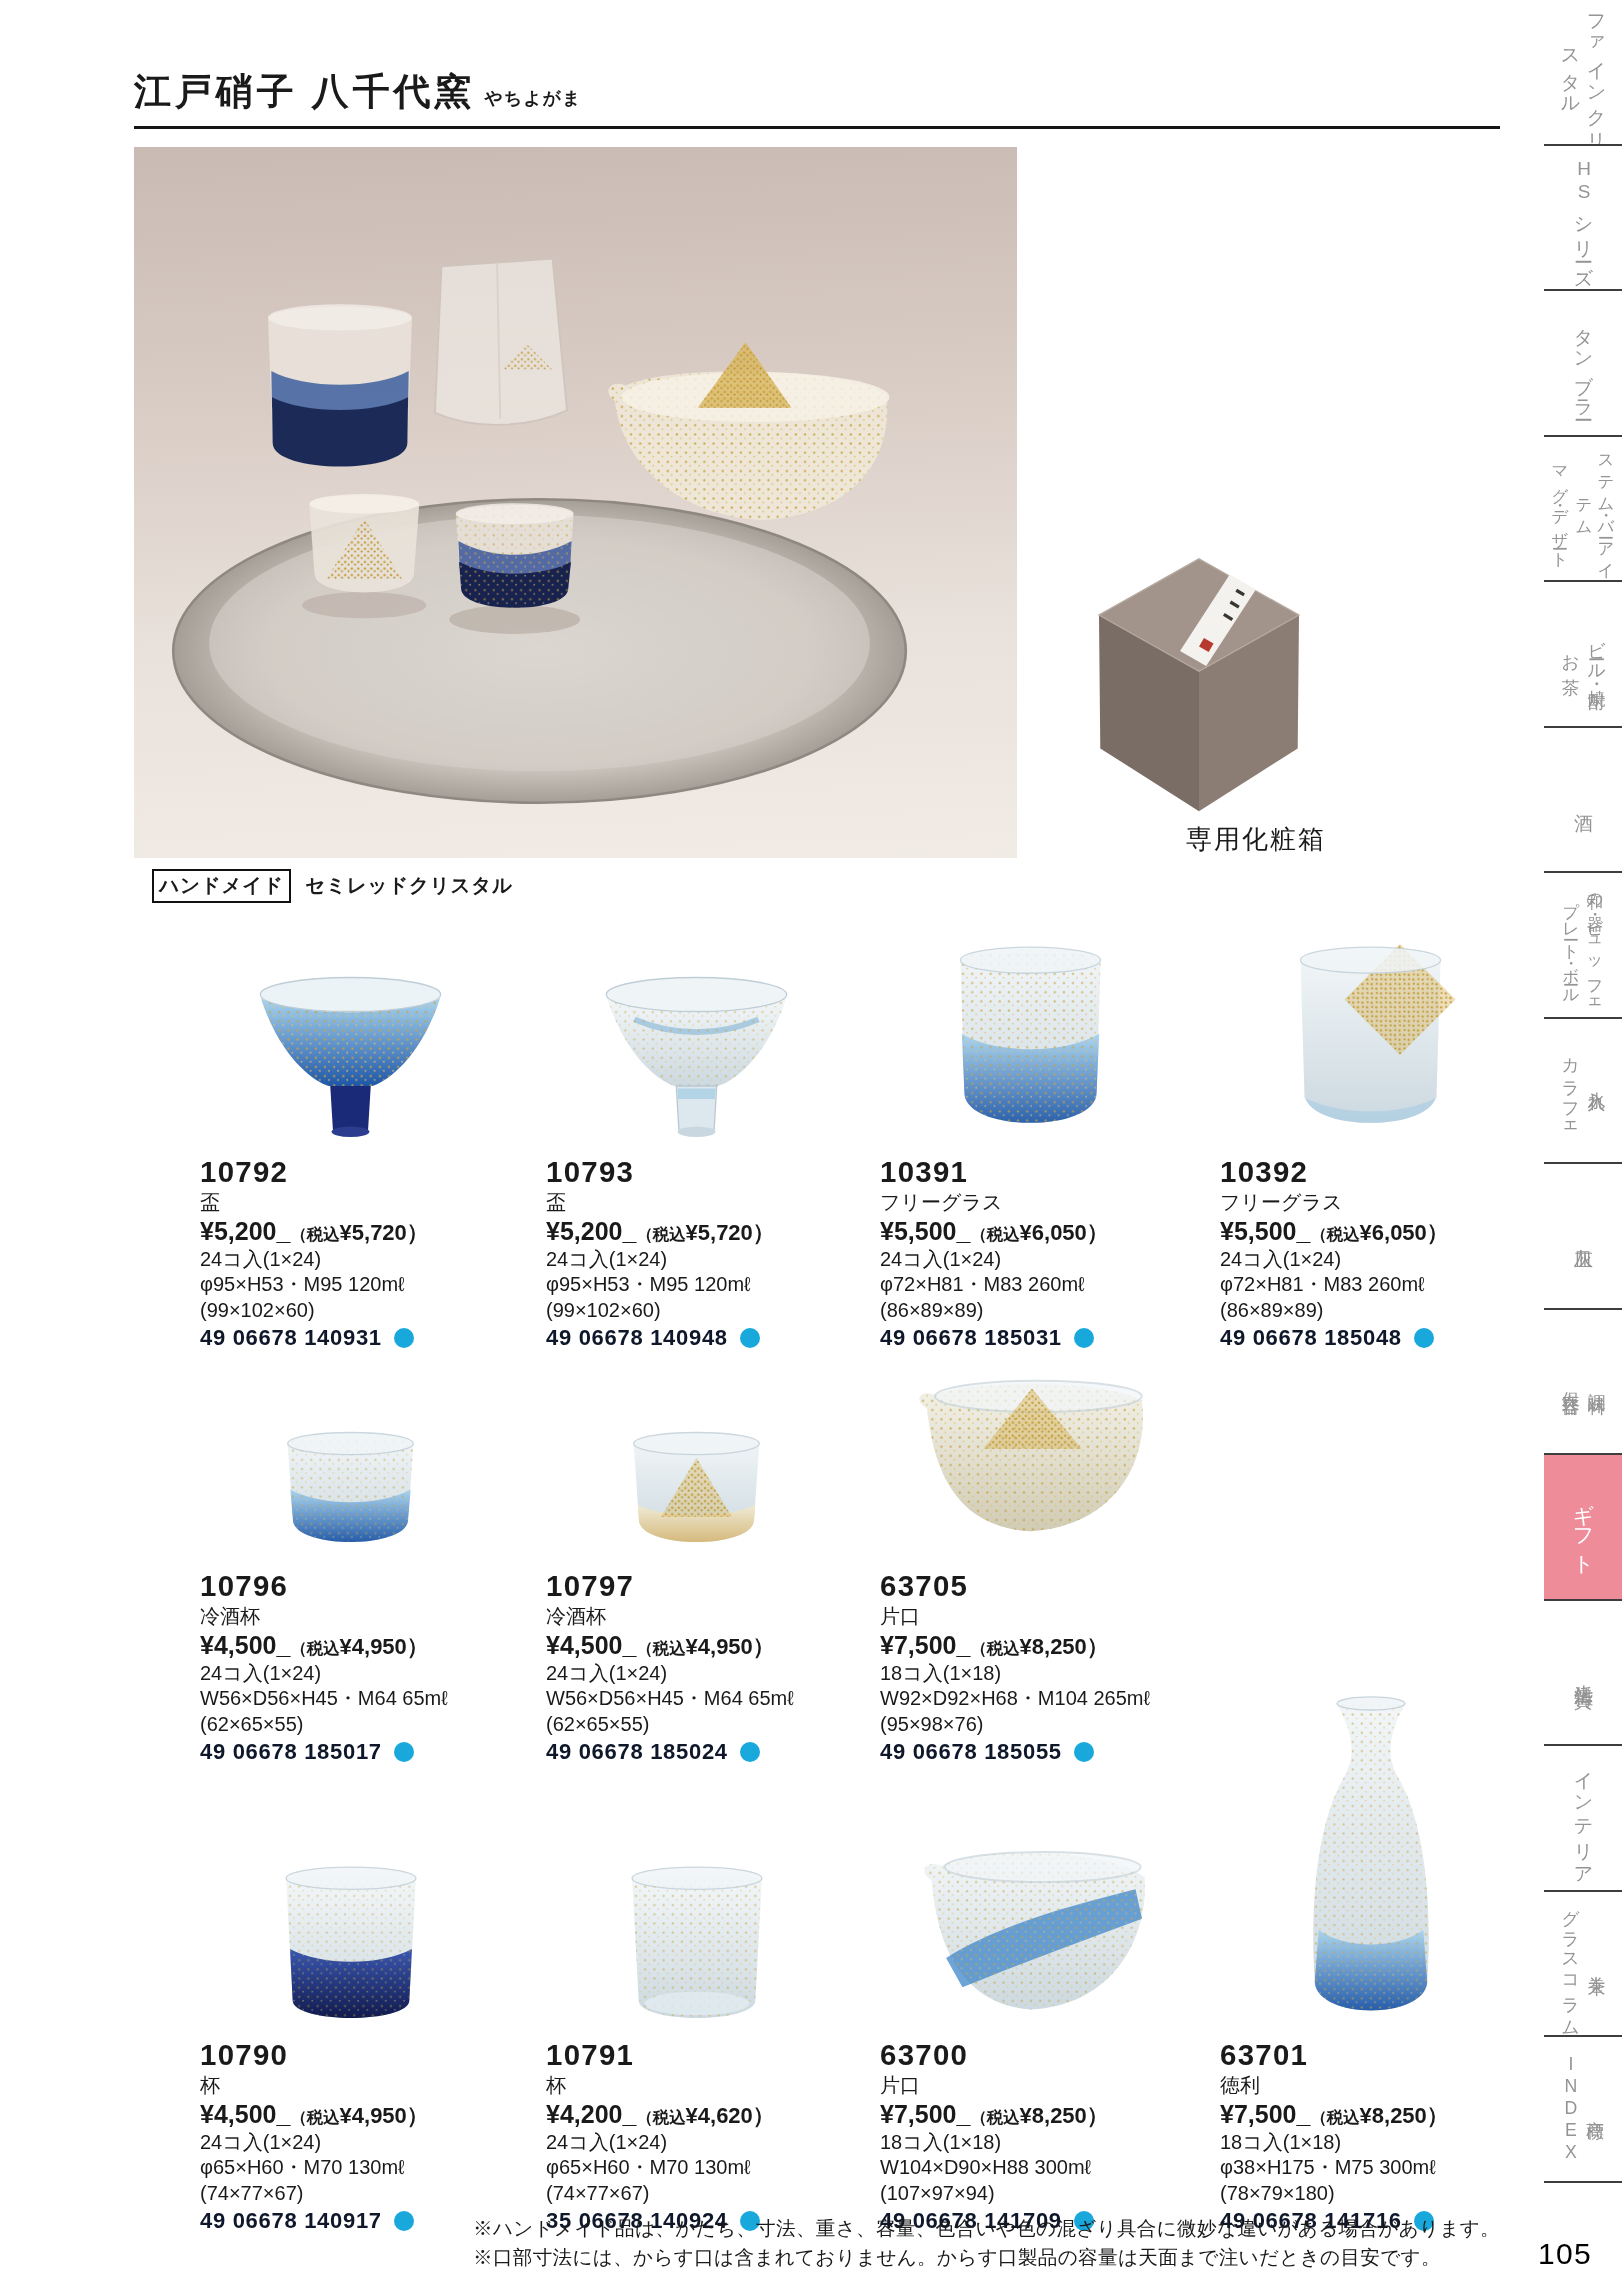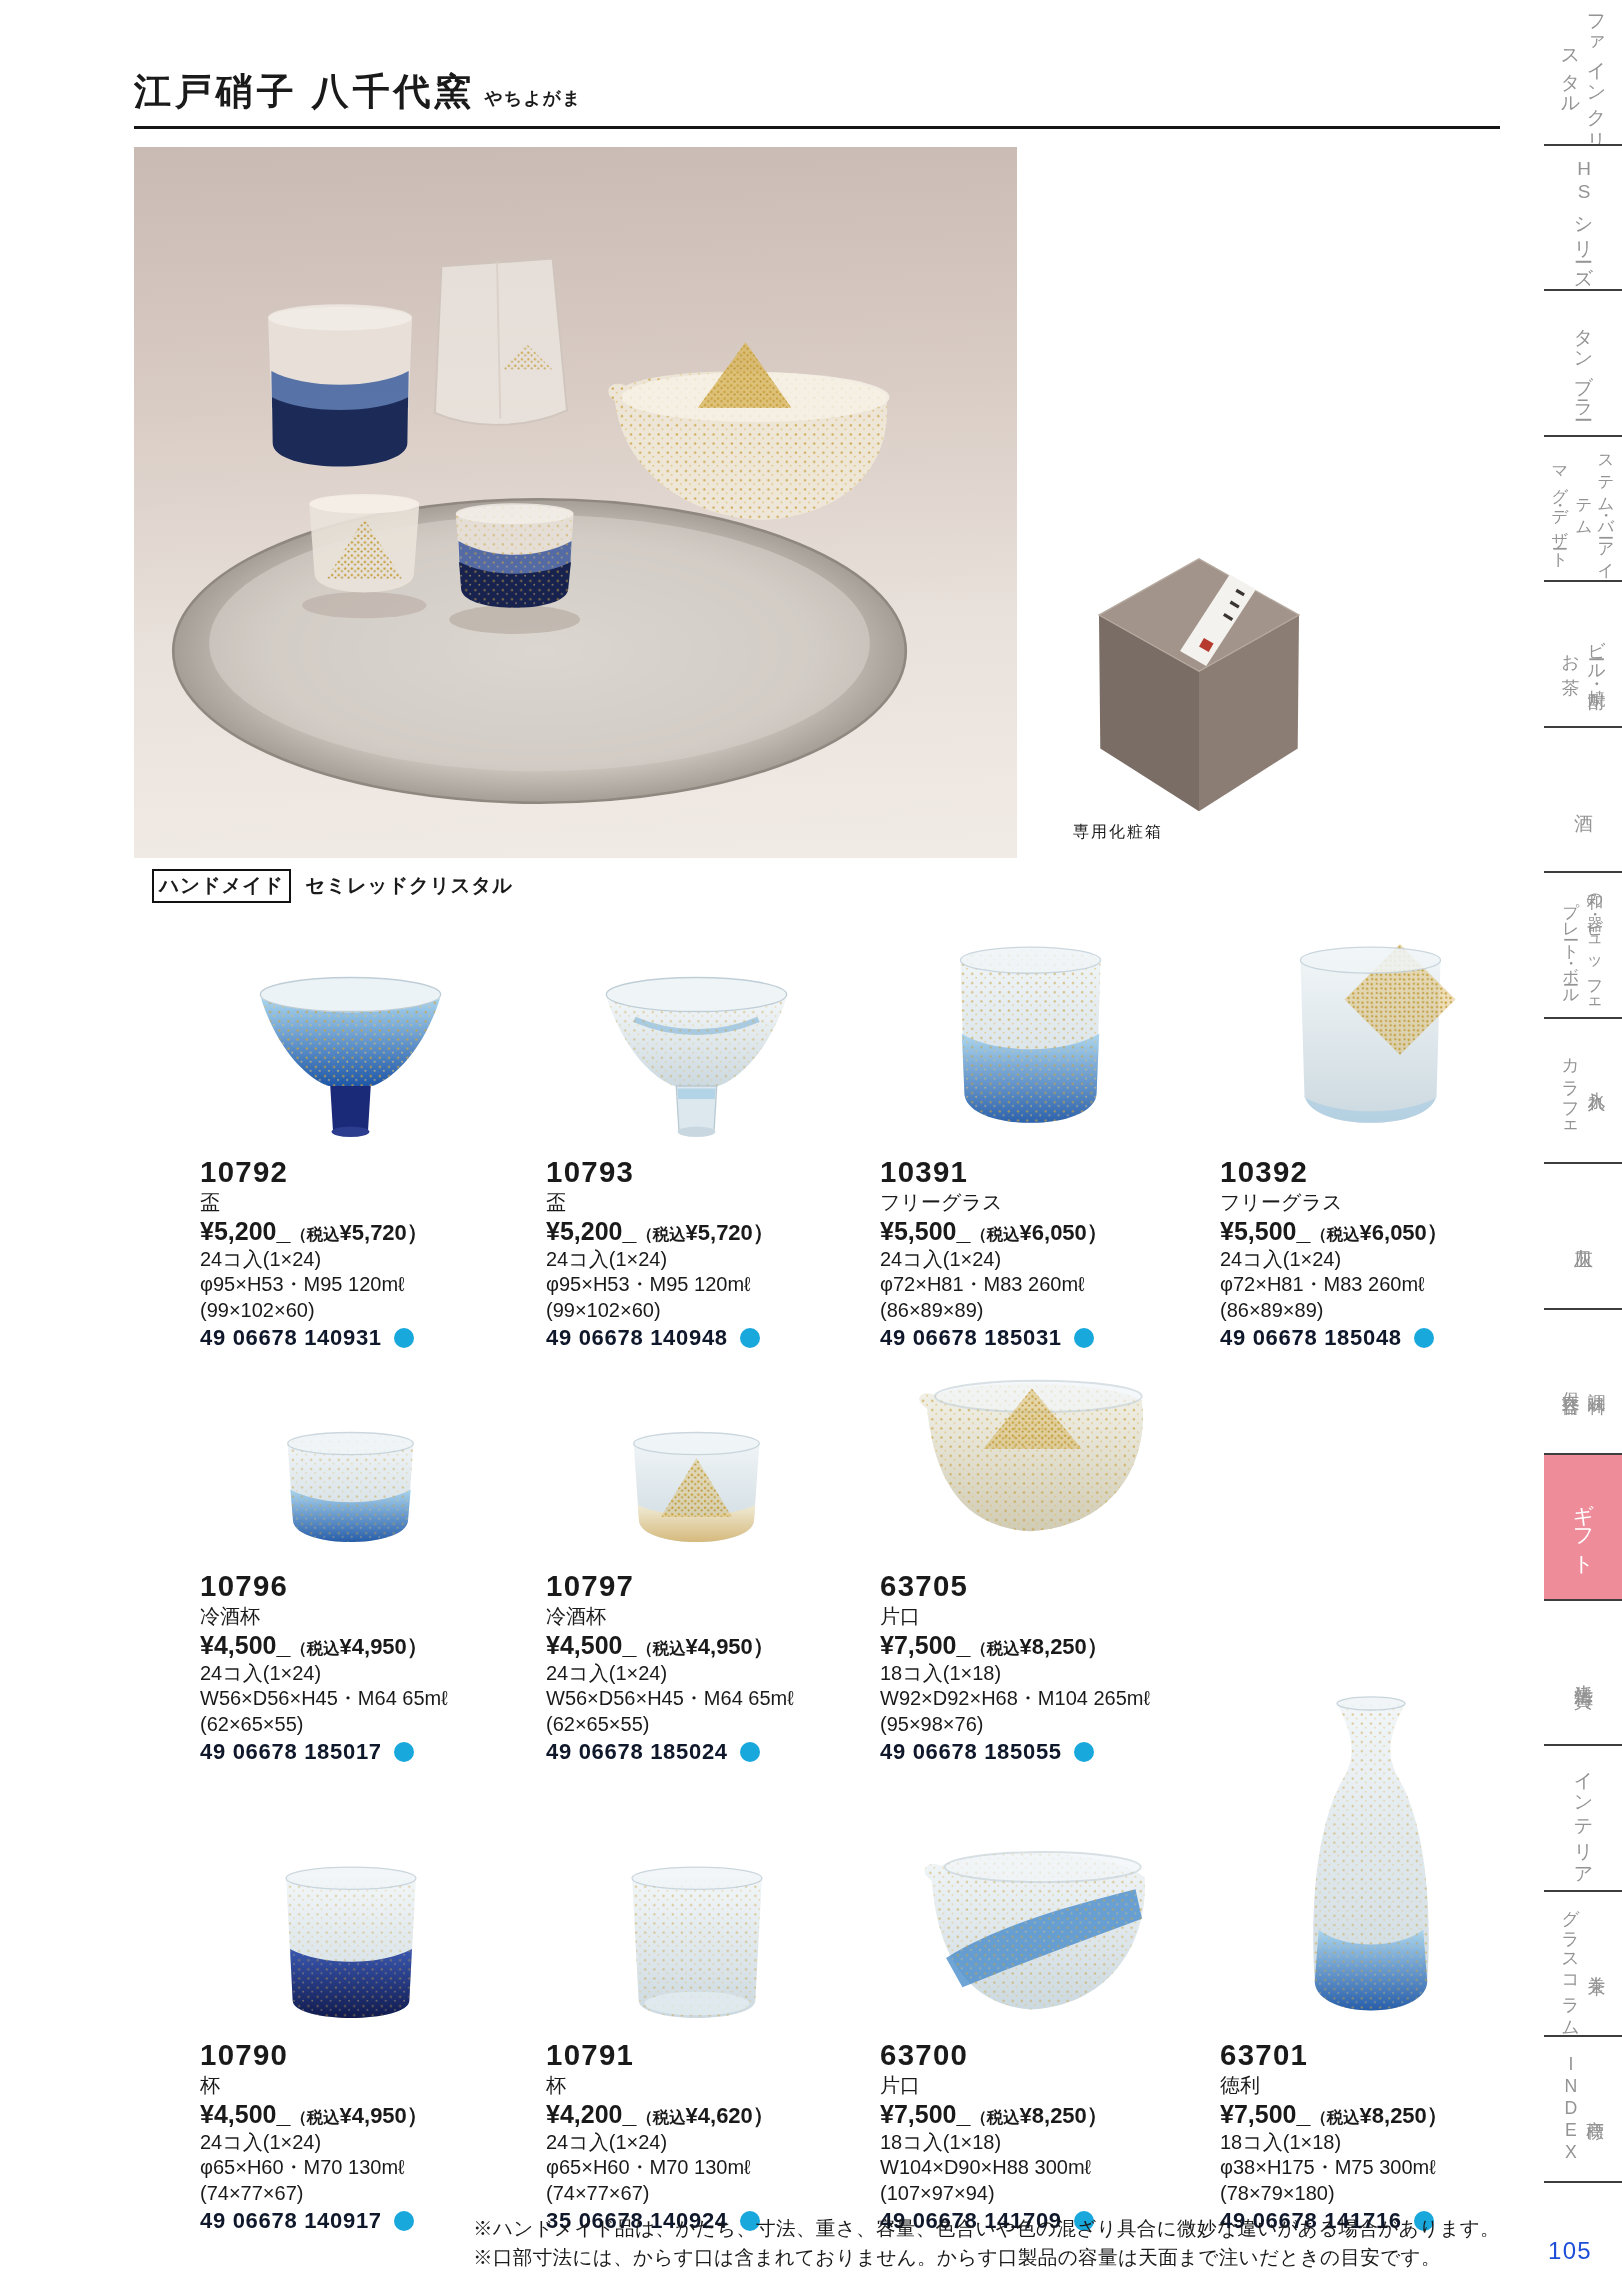--- a/index.html
+++ b/index.html
@@ -9,21 +9,21 @@
   .title-block{position:absolute;left:134px;top:67px;white-space:nowrap;}
   .title-main{font-size:37px;font-weight:bold;letter-spacing:3.9px;}
   .title-sub{font-size:17.7px;font-weight:bold;margin-left:9.2px;letter-spacing:1.3px;}
   .title-rule{position:absolute;left:134px;top:126px;width:1366px;height:3.3px;background:#151515;}
 
   
   .hero{position:absolute;left:134px;top:147px;width:883px;height:711px;overflow:hidden;
         background:linear-gradient(178deg,#c9bbb4 0%,#d9ccc5 35%,#e9e1db 68%,#f1ebe6 100%);}
   
   .giftbox{position:absolute;left:1091px;top:551px;width:216px;height:268px;}
-  .box-caption{position:absolute;left:1073px;top:822px;width:253px;text-align:left;font-size:16px;letter-spacing:2px;}
+  .box-caption{position:absolute;left:1073px;top:822px;width:253px;text-align:right;font-size:26px;letter-spacing:2px;}
 
   
   .handmade-row{position:absolute;left:152px;top:869px;display:flex;align-items:center;}
   .hm-badge{border:2.6px solid #111;font-size:19.6px;font-weight:bold;padding:0.7px 5.2px 2px 5.2px;letter-spacing:0.7px;}
   .hm-note{font-size:19.6px;font-weight:bold;margin-left:14.4px;letter-spacing:0.7px;}
 
   
   .product{position:absolute;width:301px;}
   .pimg{display:flex;align-items:flex-end;justify-content:center;}
   .pinfo{margin-top:6.5px;}
@@ -33,21 +33,21 @@
   .pr{font-size:25px;font-weight:bold;}
   .txl{font-size:16.4px;font-weight:bold;}
   .txv{font-size:22px;font-weight:bold;}
   .spec{font-size:20px;line-height:1.28;white-space:nowrap;}
   .jan-line{margin-top:2px;white-space:nowrap;}
   .jan{font-size:22px;font-weight:bold;color:#0f172a;letter-spacing:0.7px;}
   .dot{display:inline-block;width:20px;height:20px;border-radius:50%;background:#19a8dc;margin-left:11.8px;vertical-align:-2.6px;}
 
   
   .notes{position:absolute;right:123px;top:2214px;font-size:19.6px;line-height:1.5;letter-spacing:0.3px;}
-  .page-num{position:absolute;right:31px;top:2237px;font-size:24px;color:#1d4ed8;letter-spacing:1.3px;}
+  .page-num{position:absolute;right:31px;top:2237px;font-size:30px;color:#000000;letter-spacing:1.3px;}
 
   
   .sidebar{position:absolute;right:0;top:0;width:79px;height:2183px;display:flex;flex-direction:column;}
   .tab{flex:1;border-bottom:2.6px solid #3d3d3d;display:flex;justify-content:center;overflow:hidden;}
   .tab-labels{writing-mode:vertical-rl;text-align:center;height:100%;color:#949494;font-size:19px;letter-spacing:2px;}
   .tab-labels .tl{text-orientation:upright;margin:0 2px;}
   .tab.active{background:#ee8c9a;}
   .tab.active .tab-labels{color:#ffffff;font-size:21px;}
 </style>
 </head>

